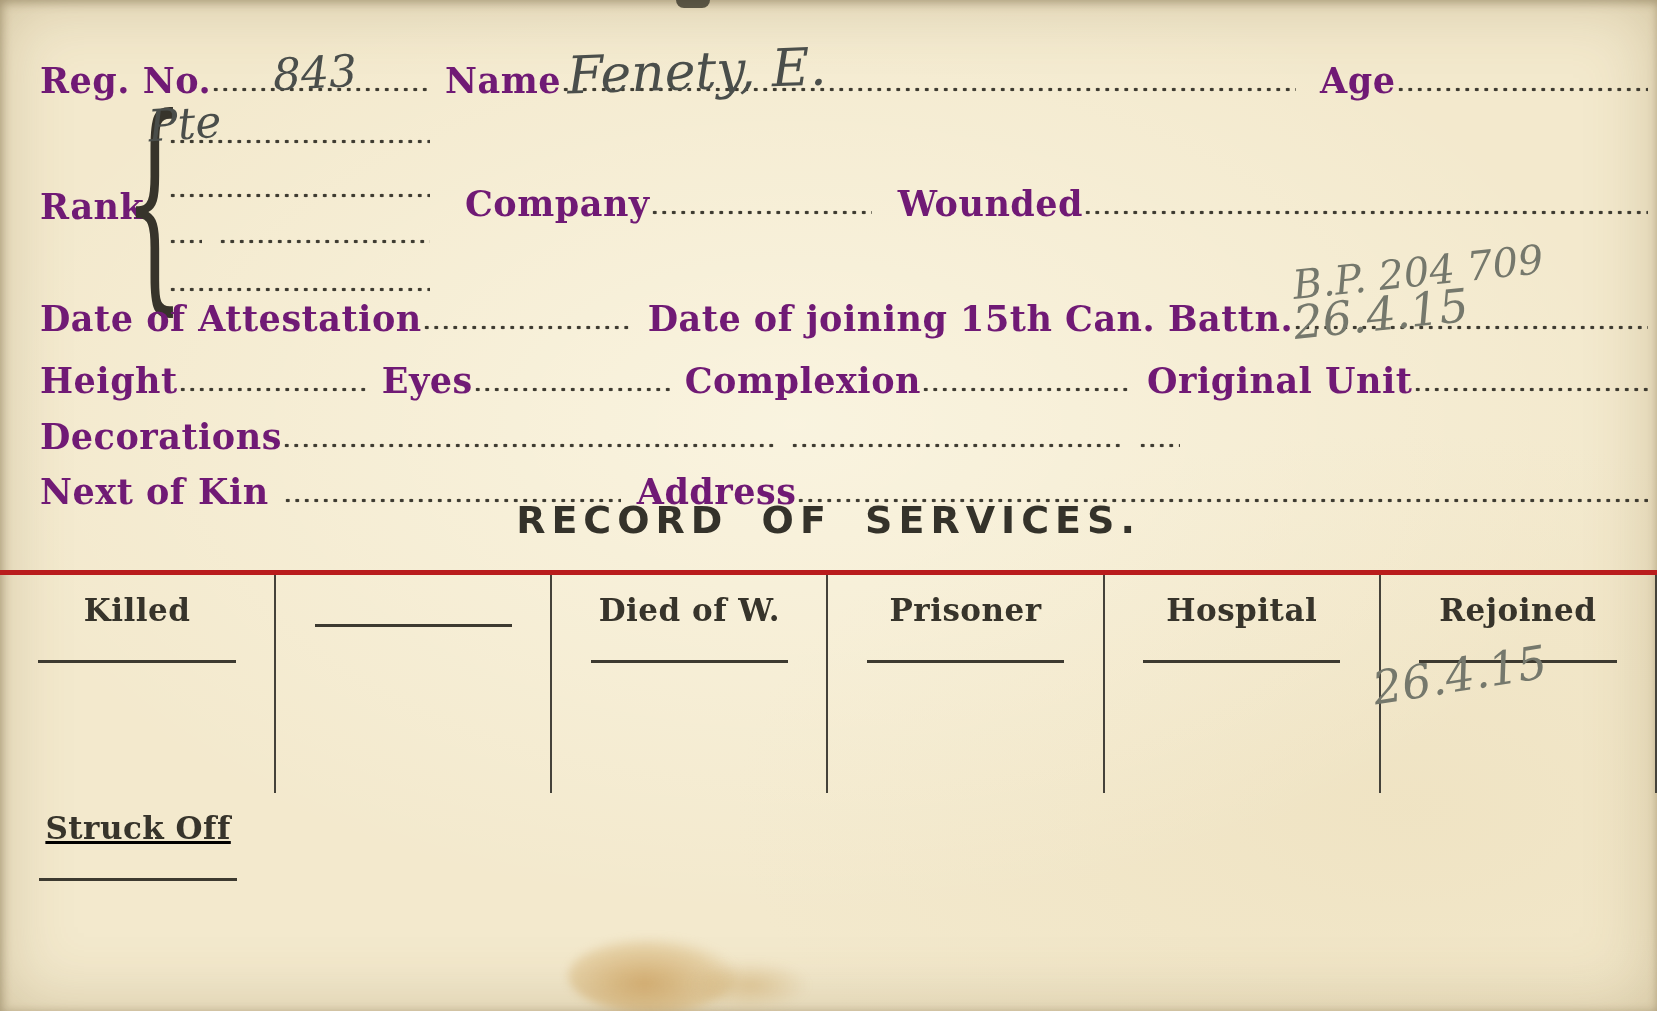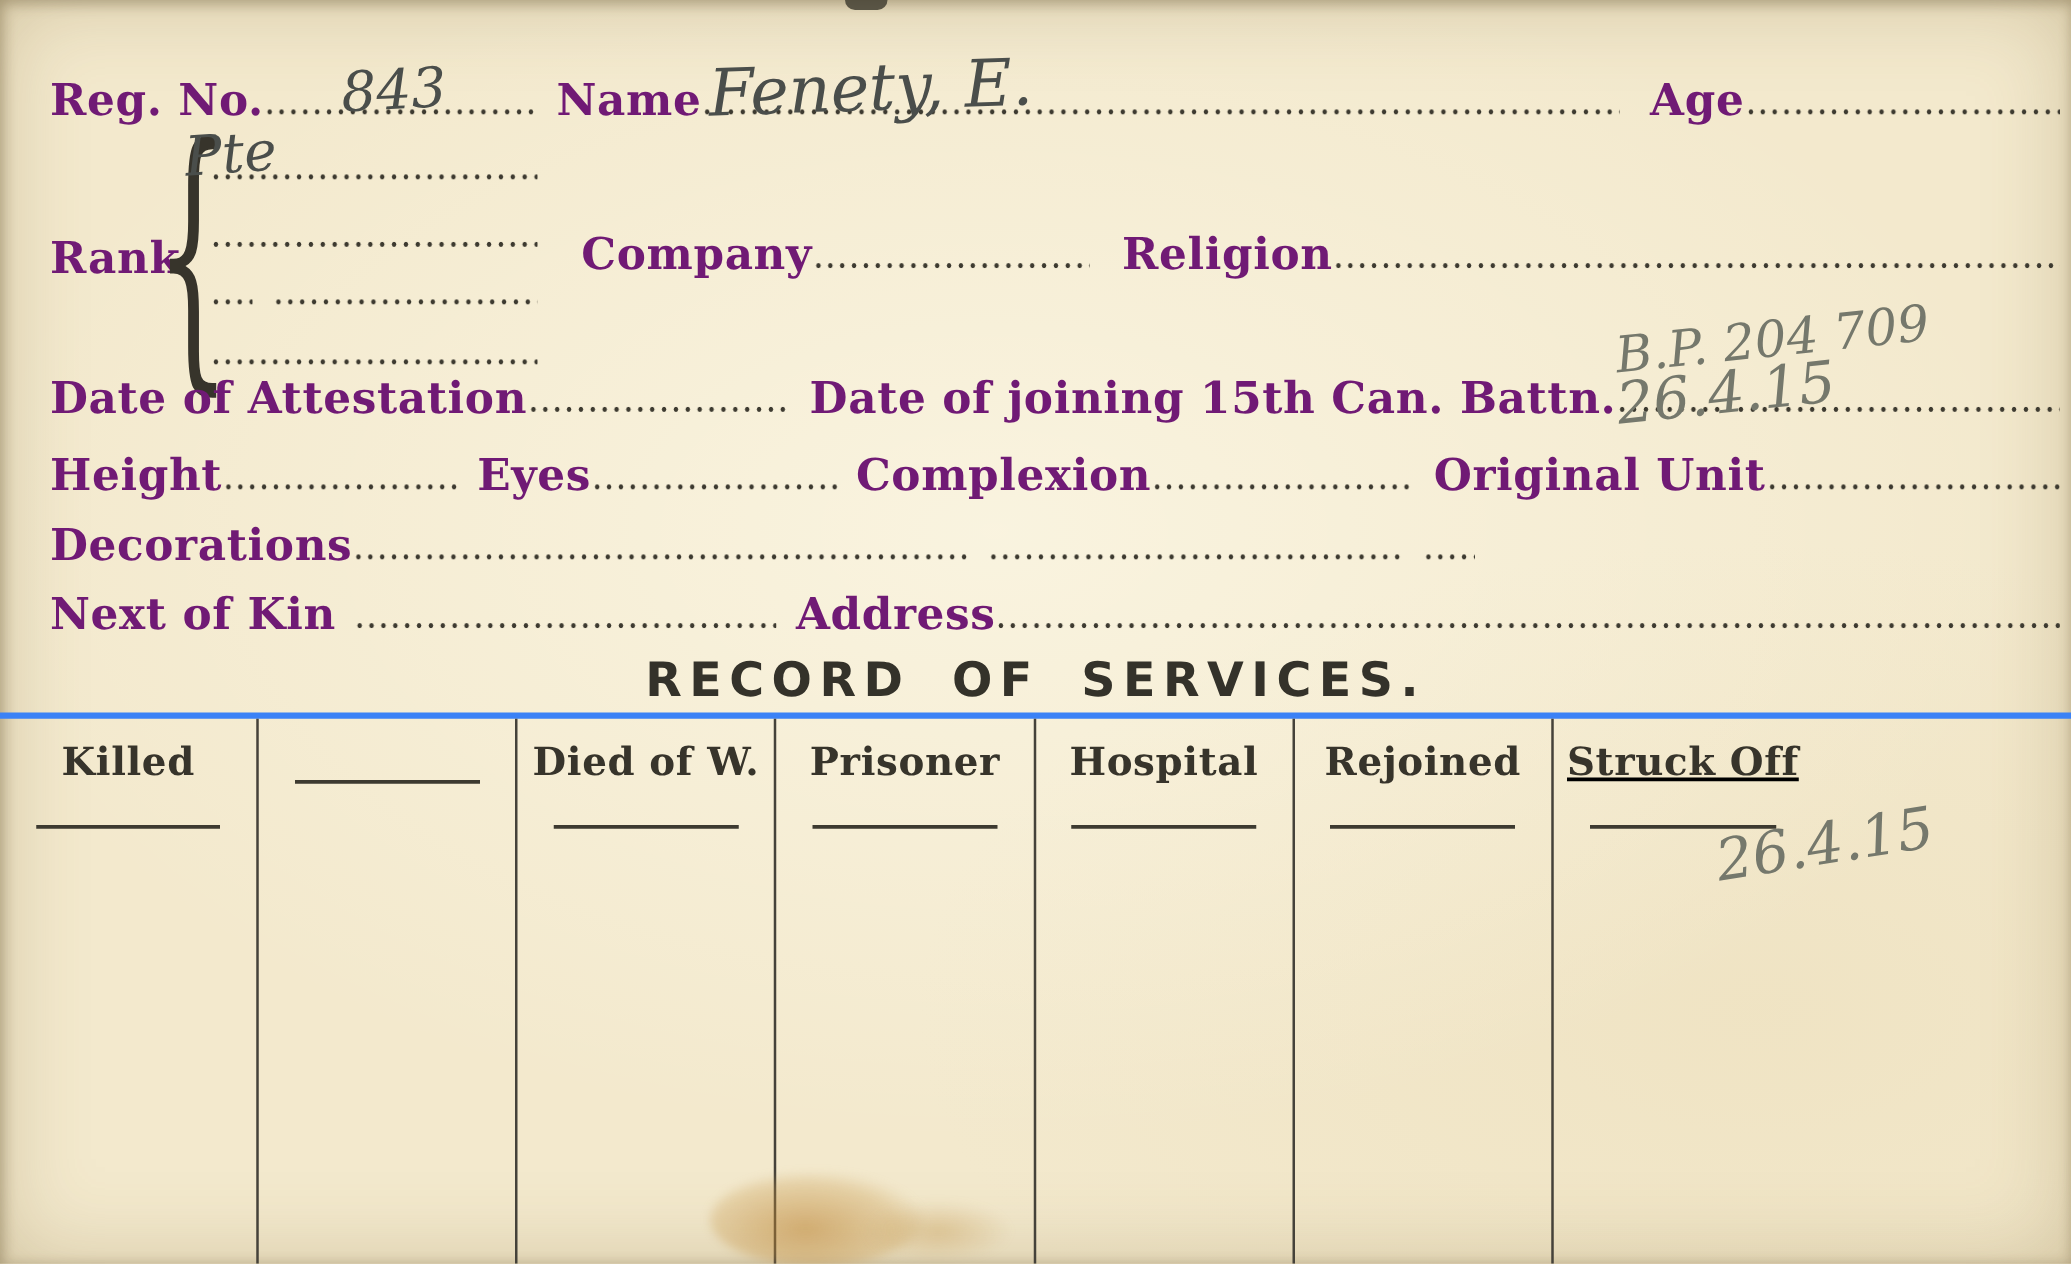--- a/index.html
+++ b/index.html
@@ -21,25 +21,25 @@
   .grow{flex:1 1 auto;}
   .hand{font-family:"DejaVu Serif",serif;font-style:italic;color:#4a4e4b;white-space:nowrap;line-height:1;}
   .pencil{color:#75786c;}
   .ml{margin-left:16px;}
   
   #rank-block{position:absolute;left:40px;top:100px;width:480px;height:215px;}
   #rank-brace{position:absolute;left:84px;top:-6px;font:400 228px/0.95 "DejaVu Serif",serif;
     color:#37342b;transform:scaleX(0.42);transform-origin:left center;}
   .rankline{position:absolute;left:128px;width:262px;}
   
-  #record-heading{position:absolute;left:0;right:0;top:522px;text-align:center;
+  #record-heading{position:absolute;left:0;right:0;top:498px;text-align:center;
     font:700 38px "DejaVu Sans",sans-serif;letter-spacing:6px;word-spacing:14px;color:#34322a;}
   
   #services-table{position:absolute;left:0;right:0;top:570px;bottom:0;
-    border-top:5px solid #3b82f6;display:grid;grid-template-columns:repeat(8,1fr);}
+    border-top:5px solid #b91c1c;display:grid;grid-template-columns:repeat(6,1fr);}
   .tcol{border-right:2px solid #45423a;padding-top:17px;}
   .tcol:last-child{border-right:none;text-decoration:underline;}
   .hdr{text-align:center;font:700 31px "DejaVu Serif",serif;color:#37342b;letter-spacing:.5px;}
   .hdr-rule{margin:32px auto 0;width:72%;border-top:3px solid #3d3a30;}
   
   #stain{position:absolute;left:568px;top:938px;width:170px;height:75px;border-radius:50%;
     background:radial-gradient(ellipse at 45% 60%, rgba(187,128,44,0.55), rgba(199,152,74,0.3) 55%, rgba(199,152,74,0) 75%);
     filter:blur(4px);}
   #stain2{position:absolute;left:690px;top:960px;width:120px;height:50px;border-radius:50%;
     background:radial-gradient(ellipse, rgba(190,140,60,0.35), rgba(190,140,60,0) 70%);filter:blur(4px);}
@@ -71,21 +71,21 @@
   <div class="dots rankline" style="top:38px;"></div>
   <div class="dots rankline" style="top:92px;"></div>
   <div class="dots rankline" style="top:138px;width:34px;"></div>
   <div class="dots rankline" style="top:138px;left:178px;width:212px;"></div>
   <div class="dots rankline" style="top:186px;"></div>
 </div>
 
 <div class="row" style="top:185px;left:465px;">
   <span class="lbl">Company</span>
   <div class="dots" style="width:222px;"></div>
-  <span class="lbl" style="margin-left:26px;">Religion</span>
+  <span class="lbl" style="margin-left:26px;">Wounded</span>
   <div class="dots grow"></div>
 </div>
 
 <span class="hand pencil" style="position:absolute;left:1292px;top:252px;font-size:40px;transform:rotate(-6deg);">B.P. 204 709</span>
 
 <div class="row" style="top:300px;">
   <span class="lbl">Date of Attestation</span>
   <div class="dots" style="width:210px;"></div>
   <span class="lbl ml">Date of joining 15th Can. Battn.</span>
   <div class="dots grow">

